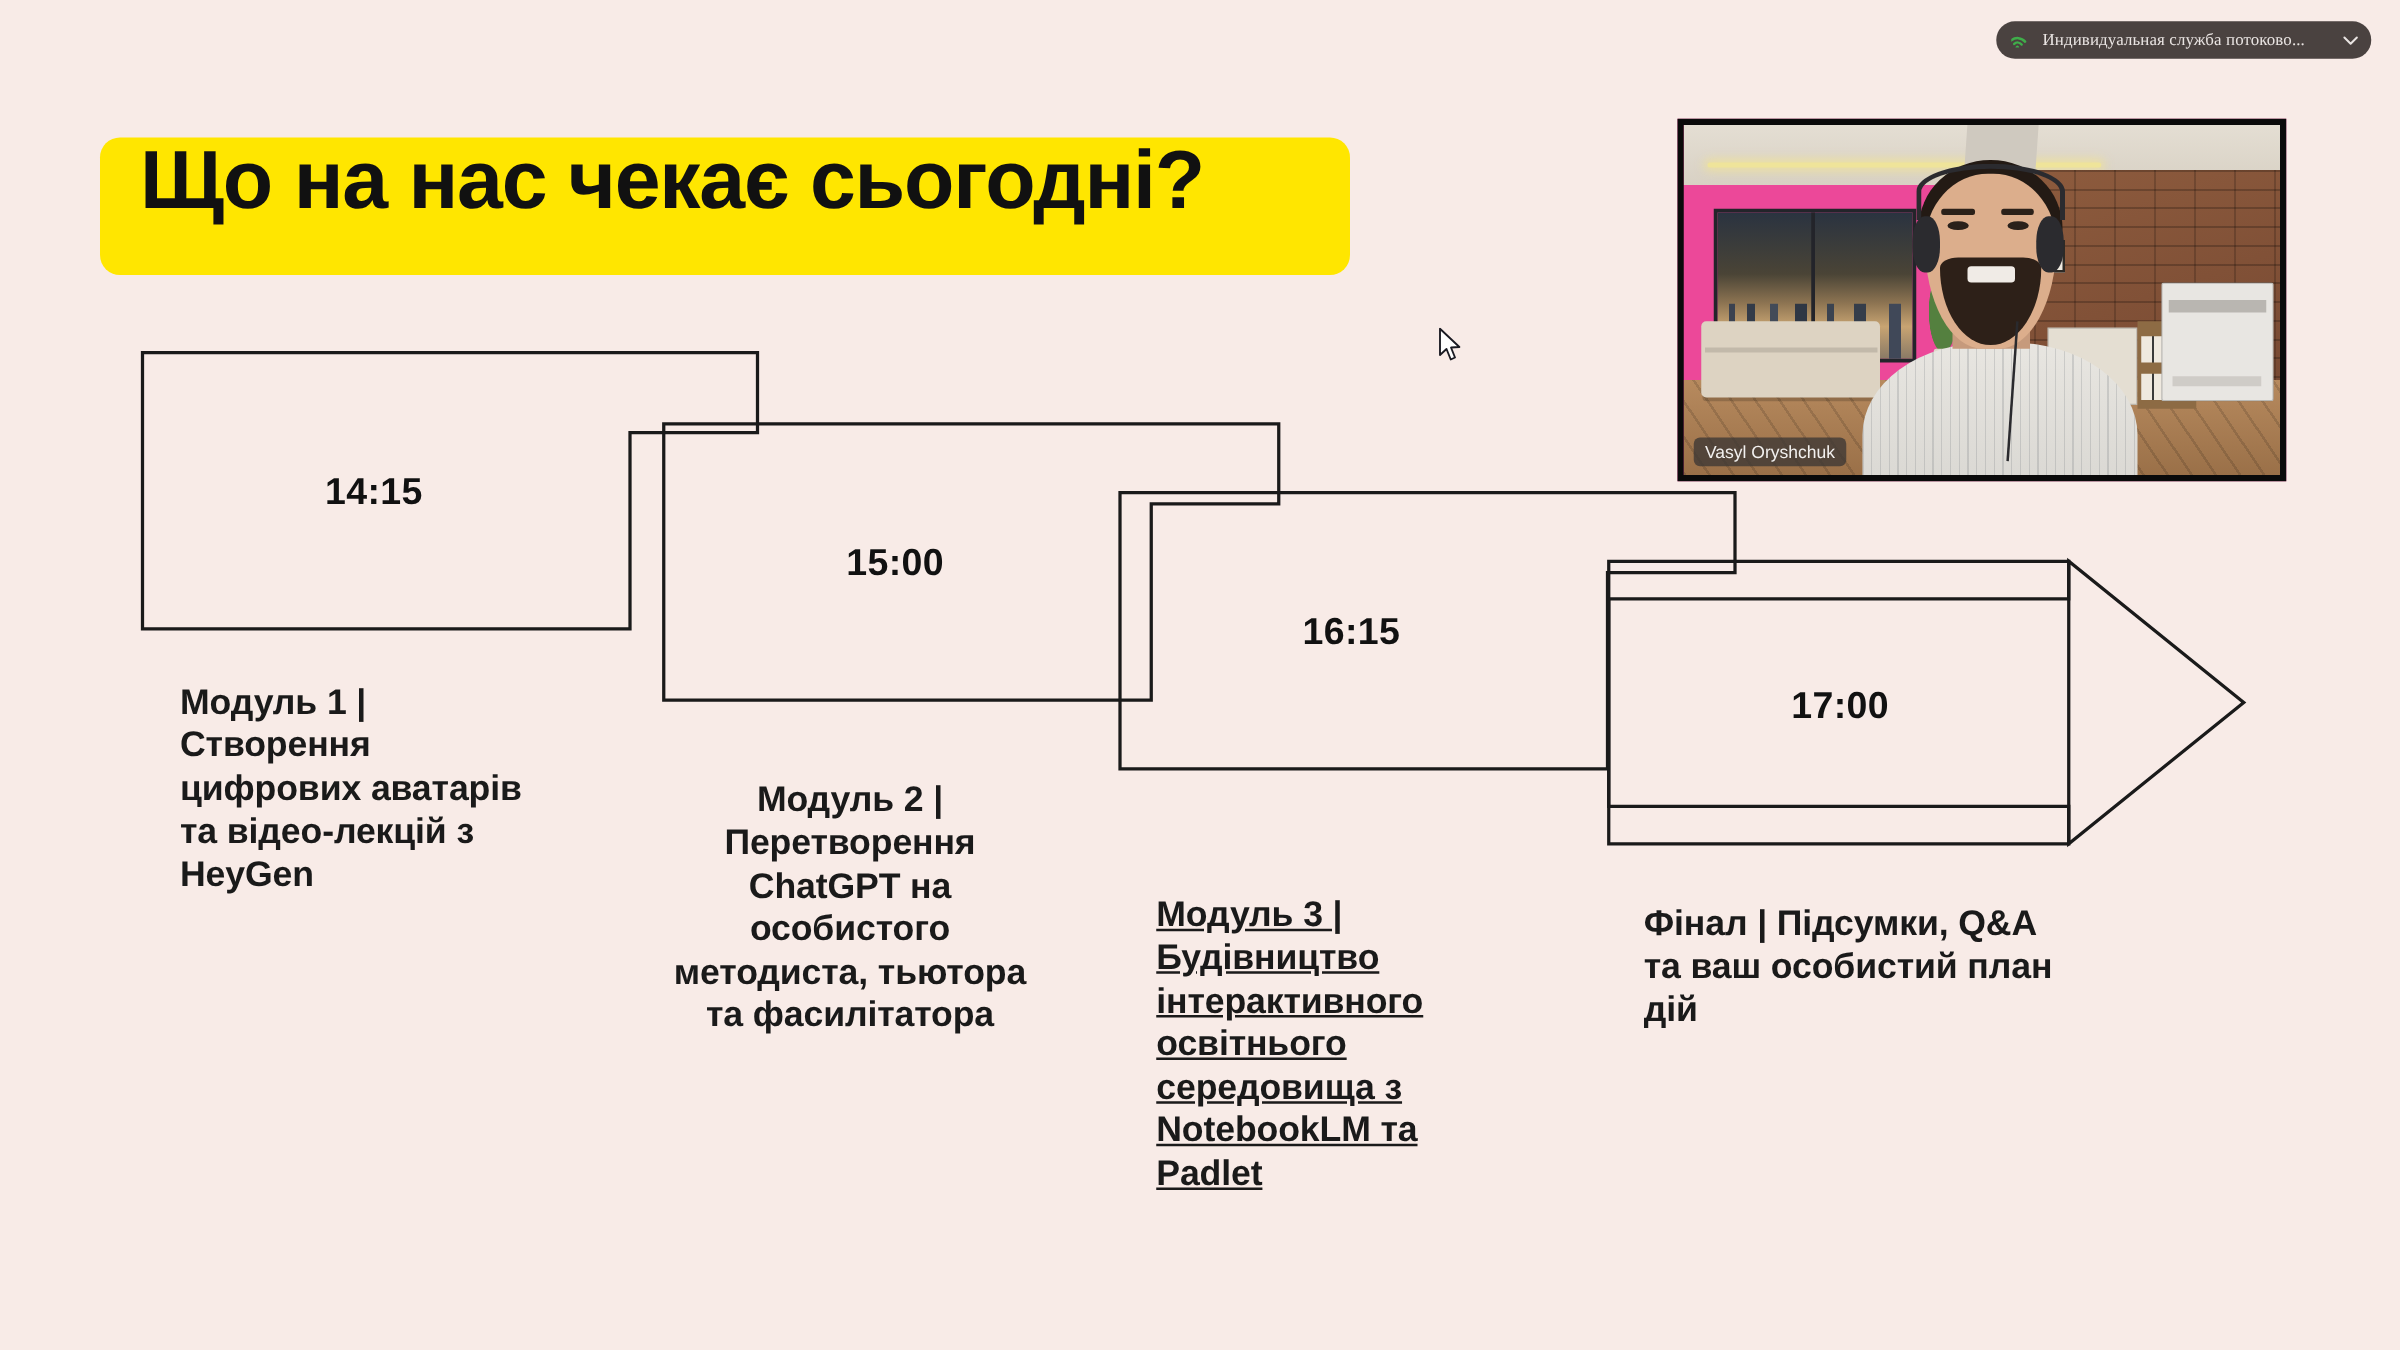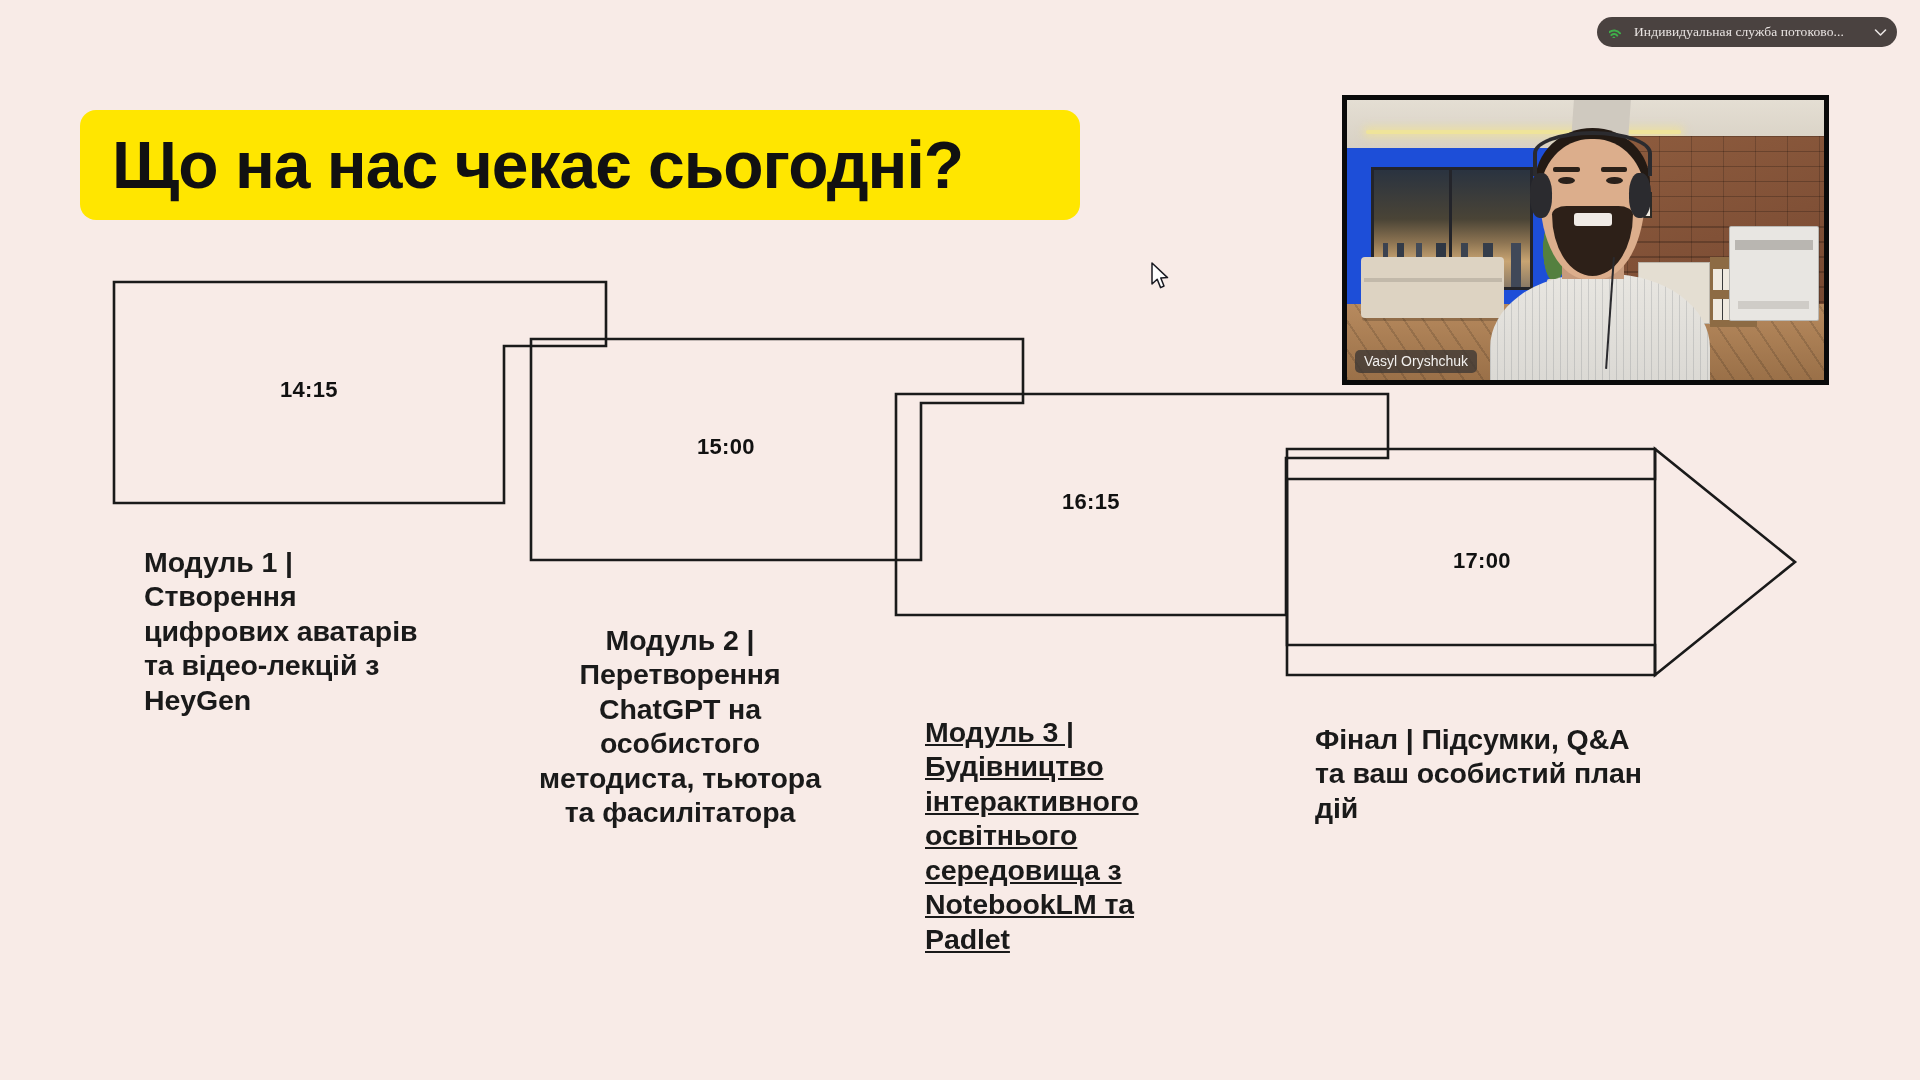--- a/index.html
+++ b/index.html
@@ -34,66 +34,65 @@
   }
   #share-badge .chev { flex:0 0 auto; display:block; }
 
   
   #title-pill {
     position:absolute;
     left:80px; top:110px;
     width:1000px; height:110px;
     background:#ffe600;
     border-radius:16px;
-    display:flex; align-items:center;
+    display:flex; 
     padding-left:32px;
   }
   #title-text {
     font-size:66px;
     font-weight:bold;
     color:#111111;
     letter-spacing:-1px;
     line-height:1;
     white-space:nowrap;
   }
 
   
   .arrow-wrap { position:absolute; }
   .arrow-svg { display:block; overflow:visible; }
   .arrow-svg polygon, .arrow-svg path {
     fill:none; stroke:#1a1a1a; stroke-width:2.6;
     stroke-linejoin:miter;
   }
   .time-label {
     position:absolute;
-    font-size:22px;
+    font-size:30px;
     font-weight:bold;
     color:#111111;
     letter-spacing:.3px;
     white-space:nowrap;
-    margin-left:20px;
   }
 
   
   .caption {
     position:absolute;
     font-size:28.5px;
     font-weight:bold;
     color:#1a1a1a;
     line-height:1.21;
     letter-spacing:-.1px;
   }
 
   
   #video-tile {
     position:absolute;
     left:1342px; top:95px;
     width:487px; height:290px;
     border:5px solid #0a0a0a;
-    background:#1d4ed8;
+    background:#ec4899;
     overflow:hidden;
   }
   #vt-scene { position:absolute; inset:0; }
   
   #vt-ceiling {
     position:absolute; left:0; top:0; width:100%; height:17%;
     background:linear-gradient(#e4ded3,#d8d1c4);
   }
   #vt-ceiling:after{
     content:""; position:absolute; left:4%; right:30%; top:62%;

